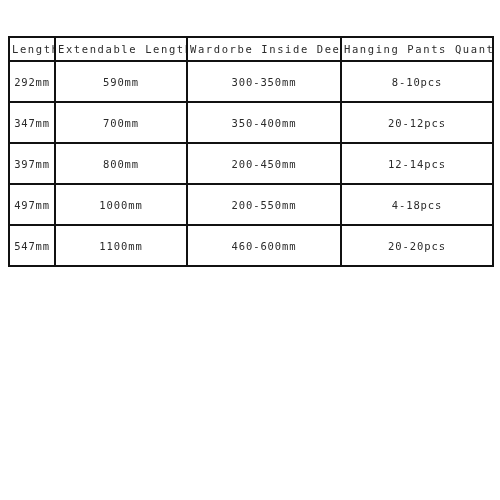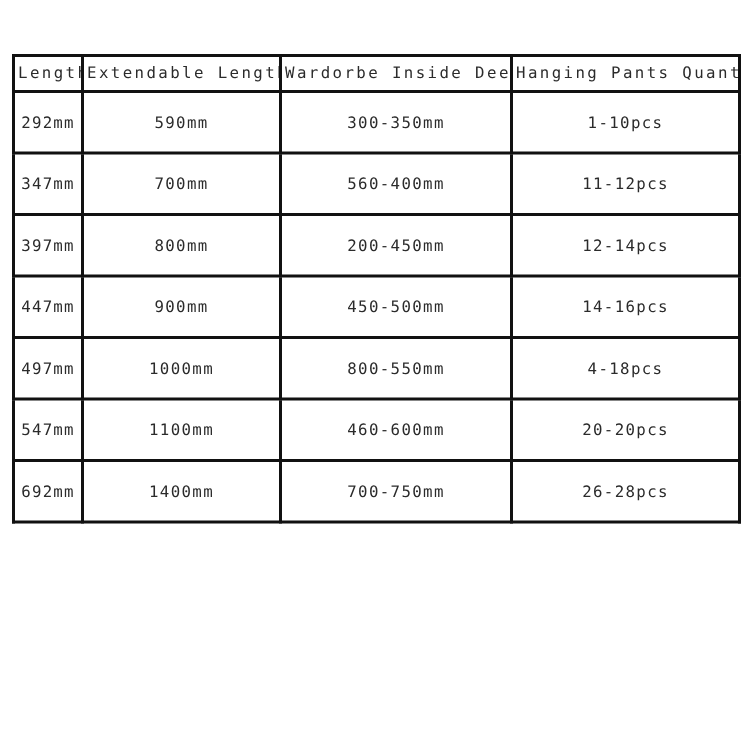--- a/index.html
+++ b/index.html
@@ -81,53 +81,41 @@
         <th>Extendable Length</th>
         <th>Wardorbe Inside Deepth</th>
         <th>Hanging Pants Quantity</th>
       </tr>
     </thead>
     <tbody id="table-body">
         <tr>
           <td class="col-length">292mm</td>
           <td class="col-extendable">590mm</td>
           <td class="col-deepth">300-350mm</td>
-          <td class="col-quantity">1-10pcs</td>
+          <td class="col-quantity">8-10pcs</td>
         </tr>
         <tr>
           <td class="col-length">347mm</td>
           <td class="col-extendable">700mm</td>
-          <td class="col-deepth">560-400mm</td>
-          <td class="col-quantity">11-12pcs</td>
+          <td class="col-deepth">350-400mm</td>
+          <td class="col-quantity">20-12pcs</td>
         </tr>
         <tr>
           <td class="col-length">397mm</td>
           <td class="col-extendable">800mm</td>
           <td class="col-deepth">200-450mm</td>
           <td class="col-quantity">12-14pcs</td>
         </tr>
         <tr>
-          <td class="col-length">447mm</td>
-          <td class="col-extendable">900mm</td>
-          <td class="col-deepth">450-500mm</td>
-          <td class="col-quantity">14-16pcs</td>
-        </tr>
-        <tr>
           <td class="col-length">497mm</td>
           <td class="col-extendable">1000mm</td>
-          <td class="col-deepth">800-550mm</td>
+          <td class="col-deepth">200-550mm</td>
           <td class="col-quantity">4-18pcs</td>
         </tr>
         <tr>
           <td class="col-length">547mm</td>
           <td class="col-extendable">1100mm</td>
           <td class="col-deepth">460-600mm</td>
           <td class="col-quantity">20-20pcs</td>
         </tr>
-        <tr>
-          <td class="col-length">692mm</td>
-          <td class="col-extendable">1400mm</td>
-          <td class="col-deepth">700-750mm</td>
-          <td class="col-quantity">26-28pcs</td>
-        </tr>
       </tbody>
   </table>
 </div>
 
 </body></html>

